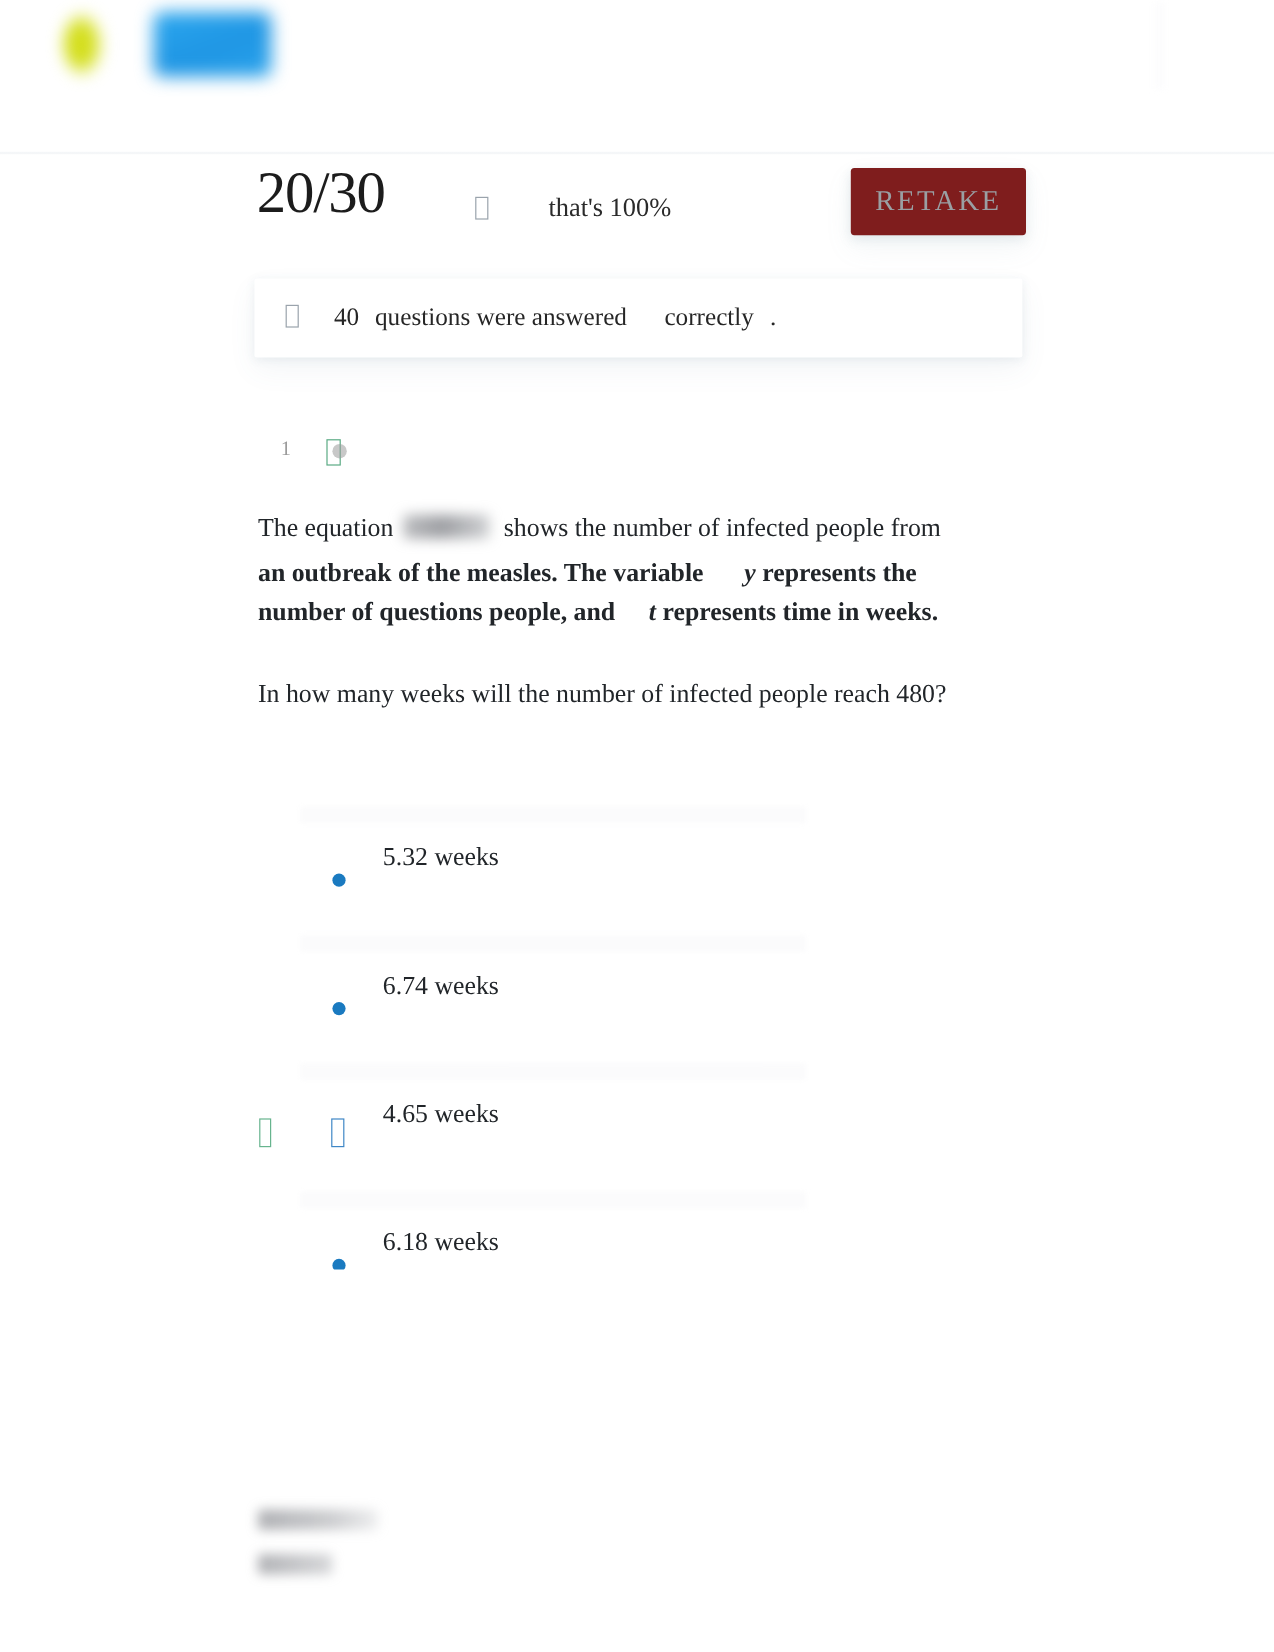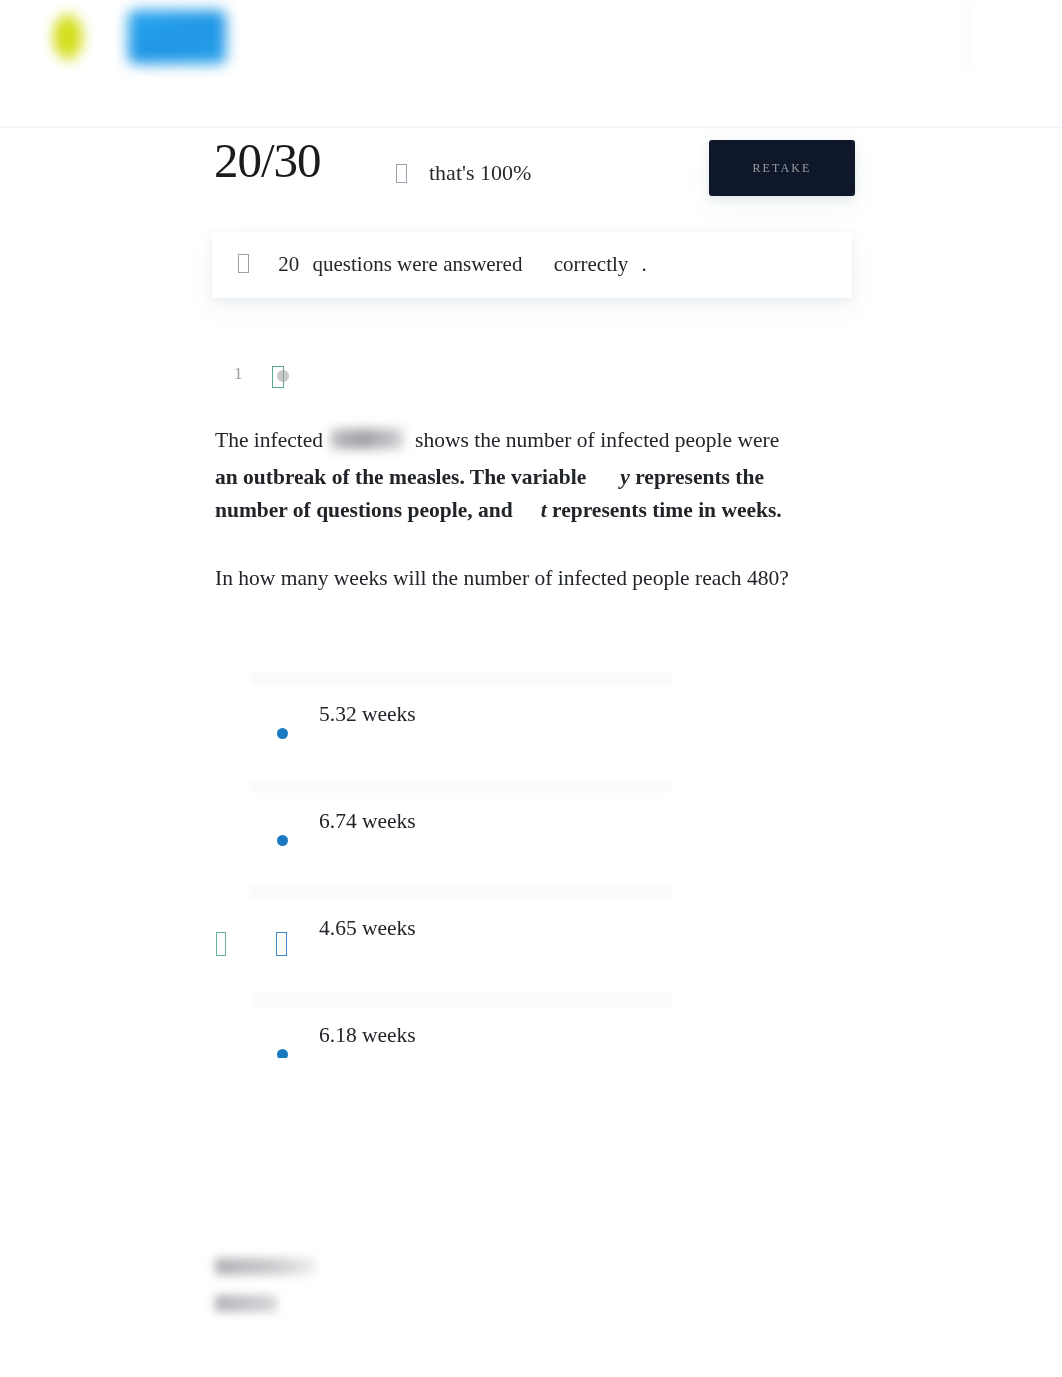--- a/index.html
+++ b/index.html
@@ -69,41 +69,42 @@
     color: #1c1c1c;
     letter-spacing: -1px;
   }
   .score-sub {
     position: absolute;
     left: 396px; top: 160px;
     font-size: 22px;
     color: #2b2b2b;
     display: flex;
     align-items: center;
+    gap: 28px;
   }
   .tofu {
     display: inline-block;
     width: 9px;
     height: 17px;
     border: 1px solid #9aa3ac;
     background: #ffffff;
     margin-right: 22px;
     vertical-align: -2px;
   }
   .retake-btn {
     position: absolute;
     left: 709px; top: 140px;
     width: 146px; height: 56px;
-    background: #0f172a;
+    background: #7f1d1d;
     border: none;
     border-radius: 3px;
     box-shadow: 0 3px 10px rgba(120,150,160,.16), 0 10px 22px rgba(140,170,180,.10);
     color: #9a9fa3;
     font-family: "Liberation Serif", serif;
-    font-size: 12px;
+    font-size: 24px;
     letter-spacing: 2.1px;
     cursor: pointer;
     filter: blur(.45px);
   }
 
   
   .banner {
     position: absolute;
     left: 212px; top: 232px;
     width: 640px; height: 66px;
@@ -263,31 +264,31 @@
 <div class="score-sub">
   <span class="tofu"></span>
   <span>that's 100%</span>
 </div>
 
 <button class="retake-btn">RETAKE</button>
 
 <div class="banner"></div>
 <div class="banner-text">
   <span class="tofu"></span>
-  <span>20</span><span class="banner-gap-sm"></span>
+  <span>40</span><span class="banner-gap-sm"></span>
   <span>questions were answered</span><span class="banner-gap"></span>
   <span>correctly</span><span class="banner-gap-sm"></span>
   <span>.</span>
 </div>
 
 <div class="q-index">1</div>
 <div class="q-check"></div>
 
 <div class="q-body">
-  <span>The infected</span><span class="eq-redacted"></span><span>shows the number of infected people were</span>
+  <span>The equation</span><span class="eq-redacted"></span><span>shows the number of infected people from</span>
   <div class="q-line2">
     <span>an outbreak of the measles. The variable</span><span class="sp-wide"></span><span class="ital">y</span>
     <span>represents the</span>
   </div>
   <div class="q-line3">
     <span>number of questions people, and</span><span class="sp-mid"></span><span class="ital">t</span>
     <span>represents time in weeks.</span>
   </div>
 </div>
 

